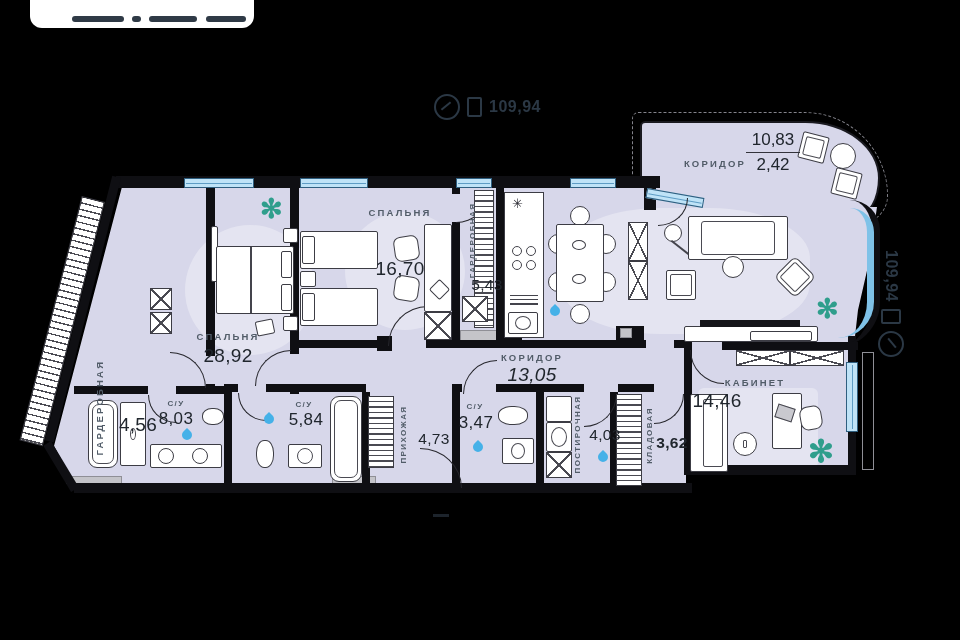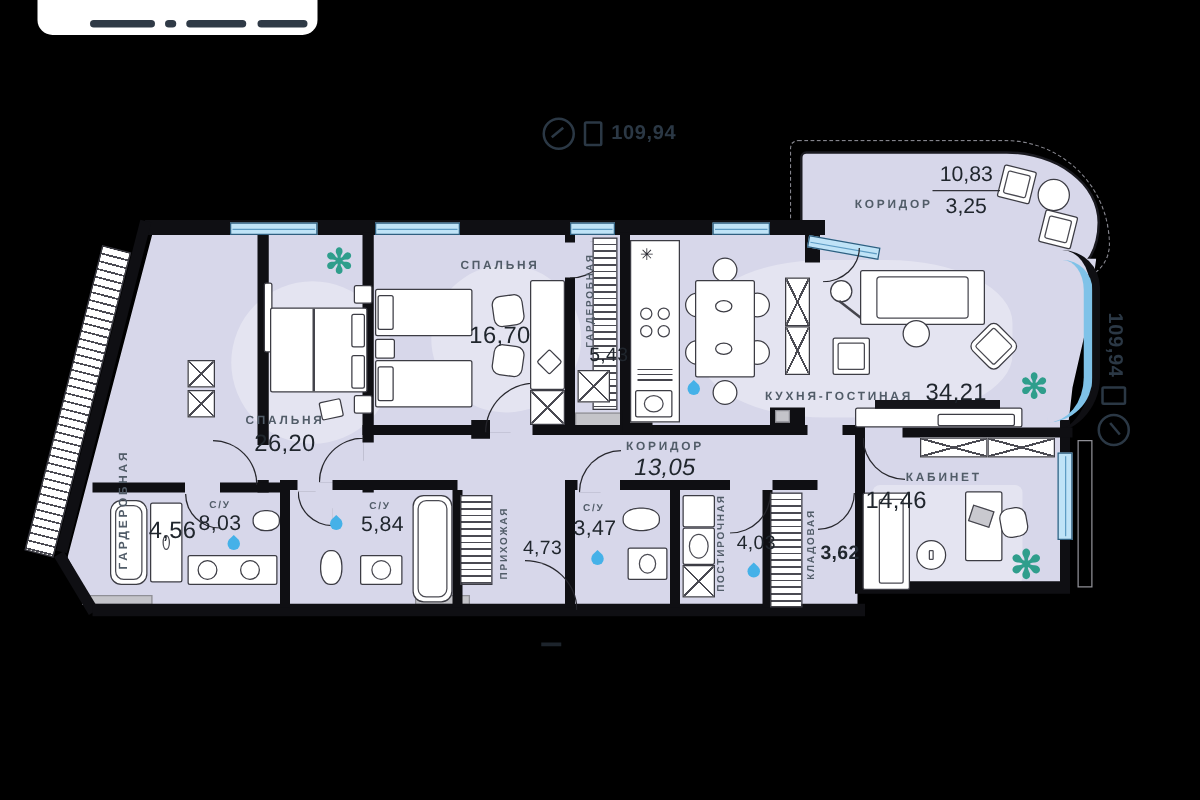--- a/index.html
+++ b/index.html
@@ -290,37 +290,33 @@
       </div>
     <div class="xbox" style="left:546px;top:452px;width:26px;height:26px;"></div>
     <div class="drop" style="left:598px;top:452px;"></div>
 
     <div class="hang" style="left:616px;top:394px;width:26px;height:92px;"></div>
 
     <div class="rname v" style="left:54px;top:405px;width:90px;">ГАРДЕРОБНАЯ</div>
     <div class="rnum" style="left:108px;top:414px;width:60px;">4,56</div>
 
     <div class="rname" style="left:178px;top:331px;width:100px;">СПАЛЬНЯ</div>
-    <div class="rnum" style="left:178px;top:345px;width:100px;">26,20</div>
+    <div class="rnum" style="left:178px;top:345px;width:100px;">28,92</div>
 
     <div class="rname" style="left:350px;top:207px;width:100px;">СПАЛЬНЯ</div>
     <div class="rnum" style="left:350px;top:230px;width:100px;margin-top:28px;">16,70</div>
 
     <div class="rname sm v" style="left:427px;top:236px;width:90px;">ГАРДЕРОБНАЯ</div>
     <div class="rnum sm" style="left:444px;top:276px;width:46px;margin-left:20px;">5,43</div>
 
-    <div class="abs" style="left:612px;top:304px;display:flex;align-items:baseline;gap:10px;">
-      <span class="rname" style="position:static;">КУХНЯ-ГОСТИНАЯ</span>
-      <span class="rnum" style="position:static;">34,21</span>
-    </div>
 
     <div class="rname" style="left:682px;top:158px;width:66px;">КОРИДОР</div>
     <div class="frac">
       <div>10,83</div>
-      <div class="b">3,25</div>
+      <div class="b">2,42</div>
     </div>
 
     <div class="rname" style="left:482px;top:352px;width:100px;">КОРИДОР</div>
     <div class="rnum" style="left:482px;top:364px;width:100px;font-style:italic;">13,05</div>
 
     <div class="rname" style="left:705px;top:377px;width:100px;">КАБИНЕТ</div>
     <div class="rnum" style="left:667px;top:390px;width:100px;">14,46</div>
 
     <div class="rname sm" style="left:156px;top:399px;width:40px;">С/У</div>
     <div class="rnum" style="left:150px;top:409px;width:52px;font-size:17px;">8,03</div>

